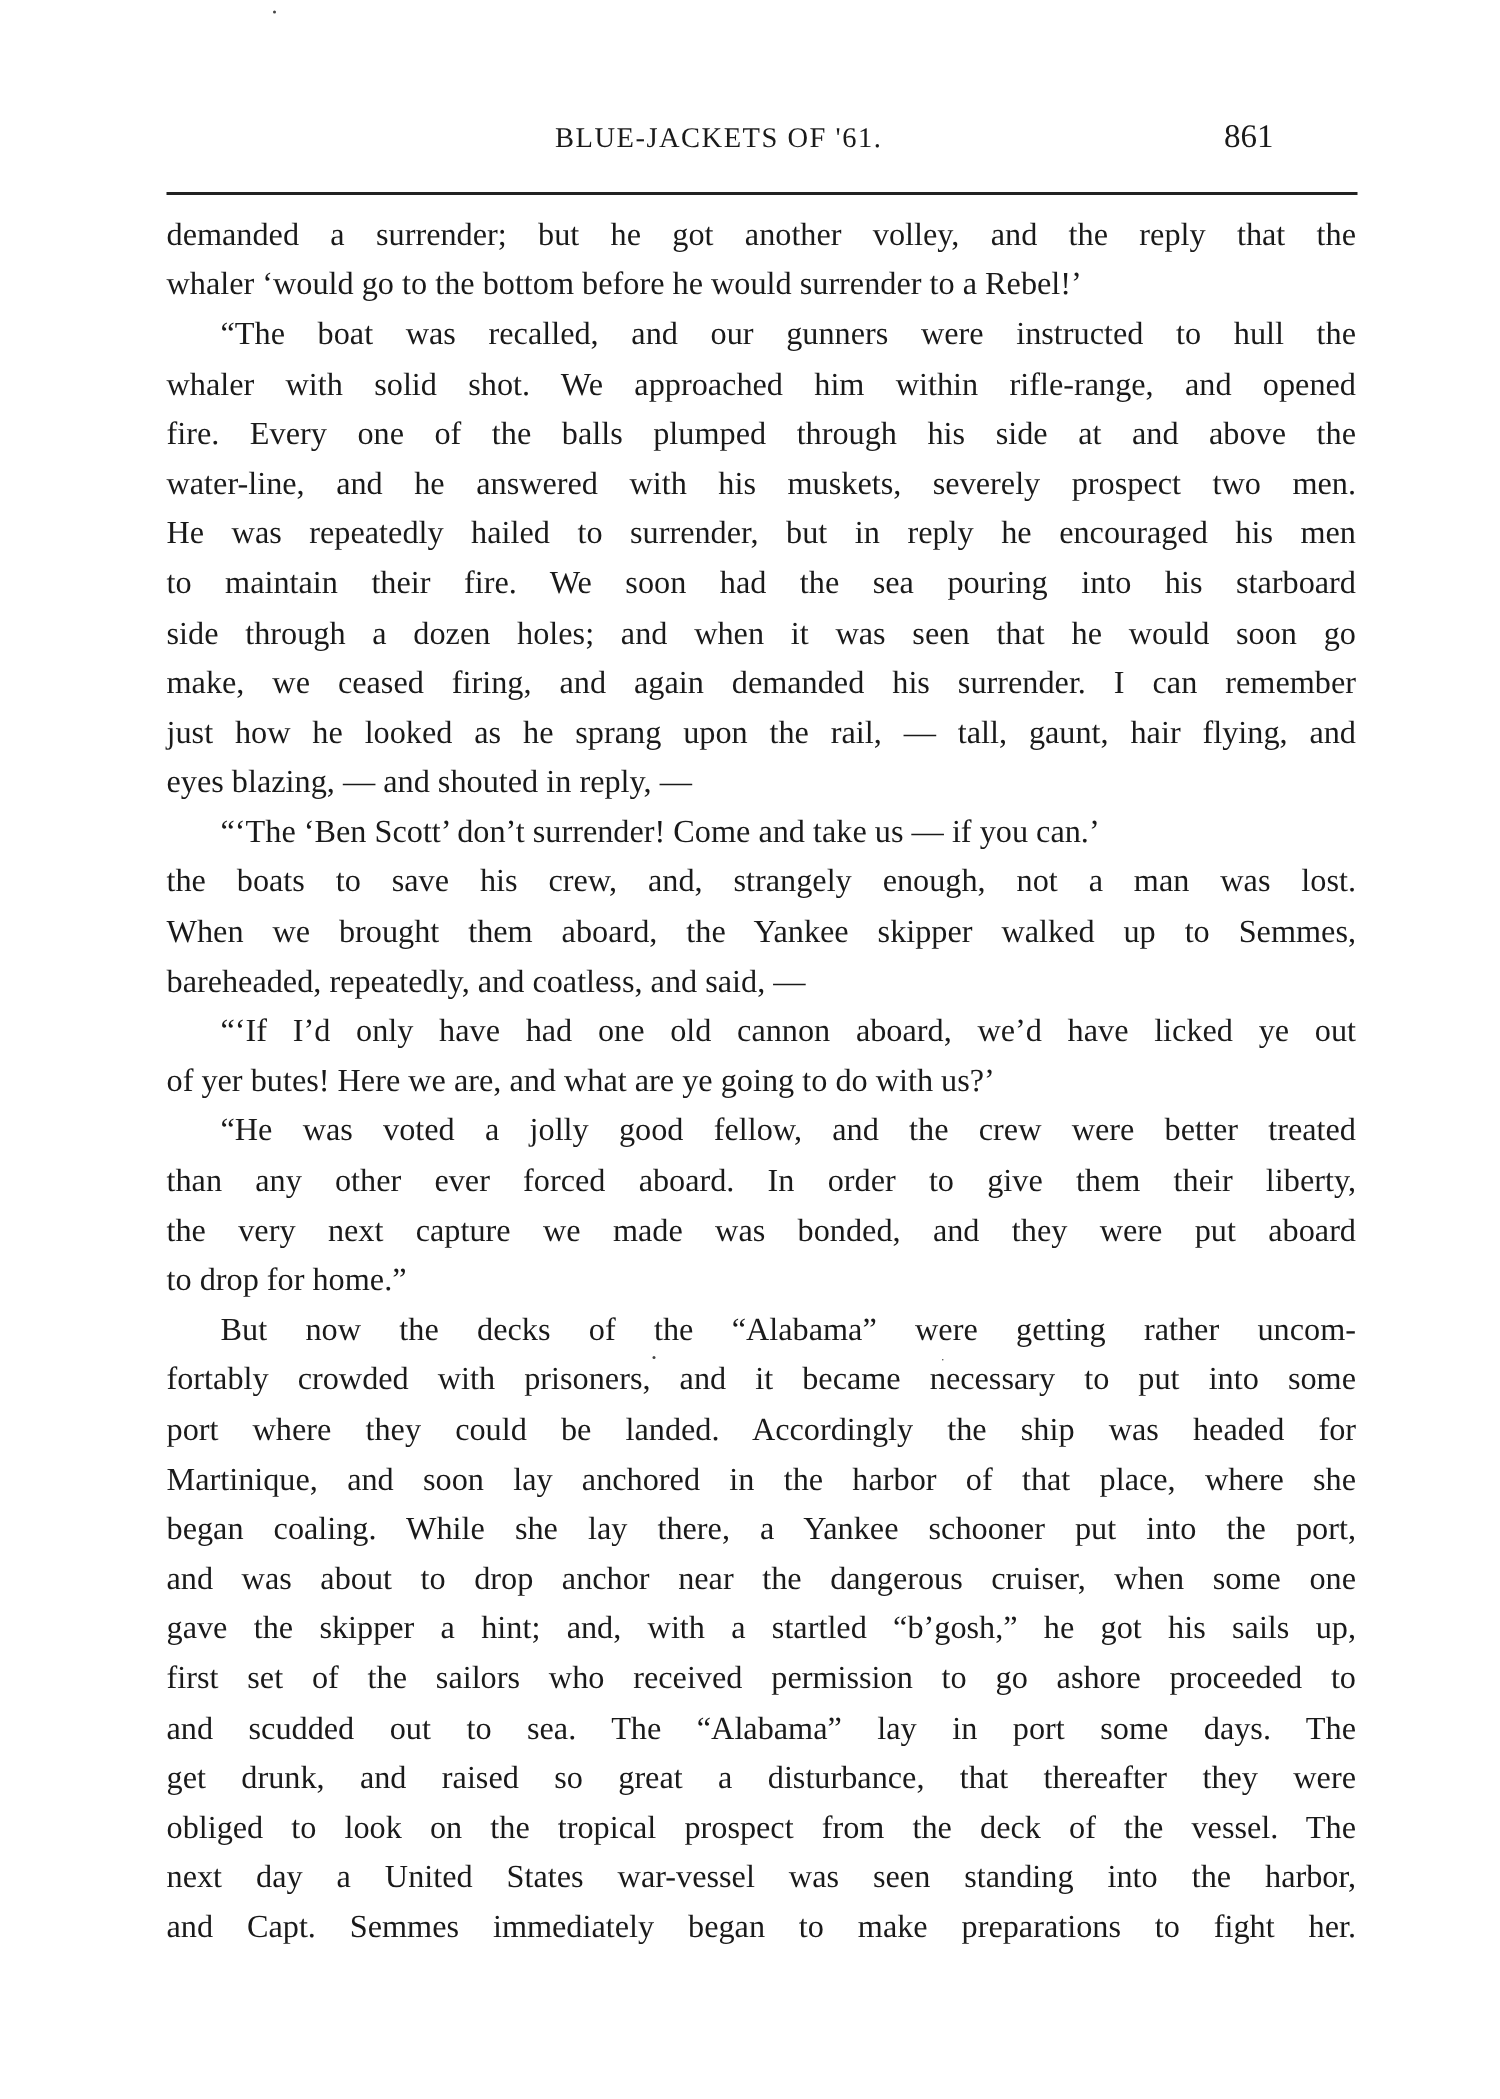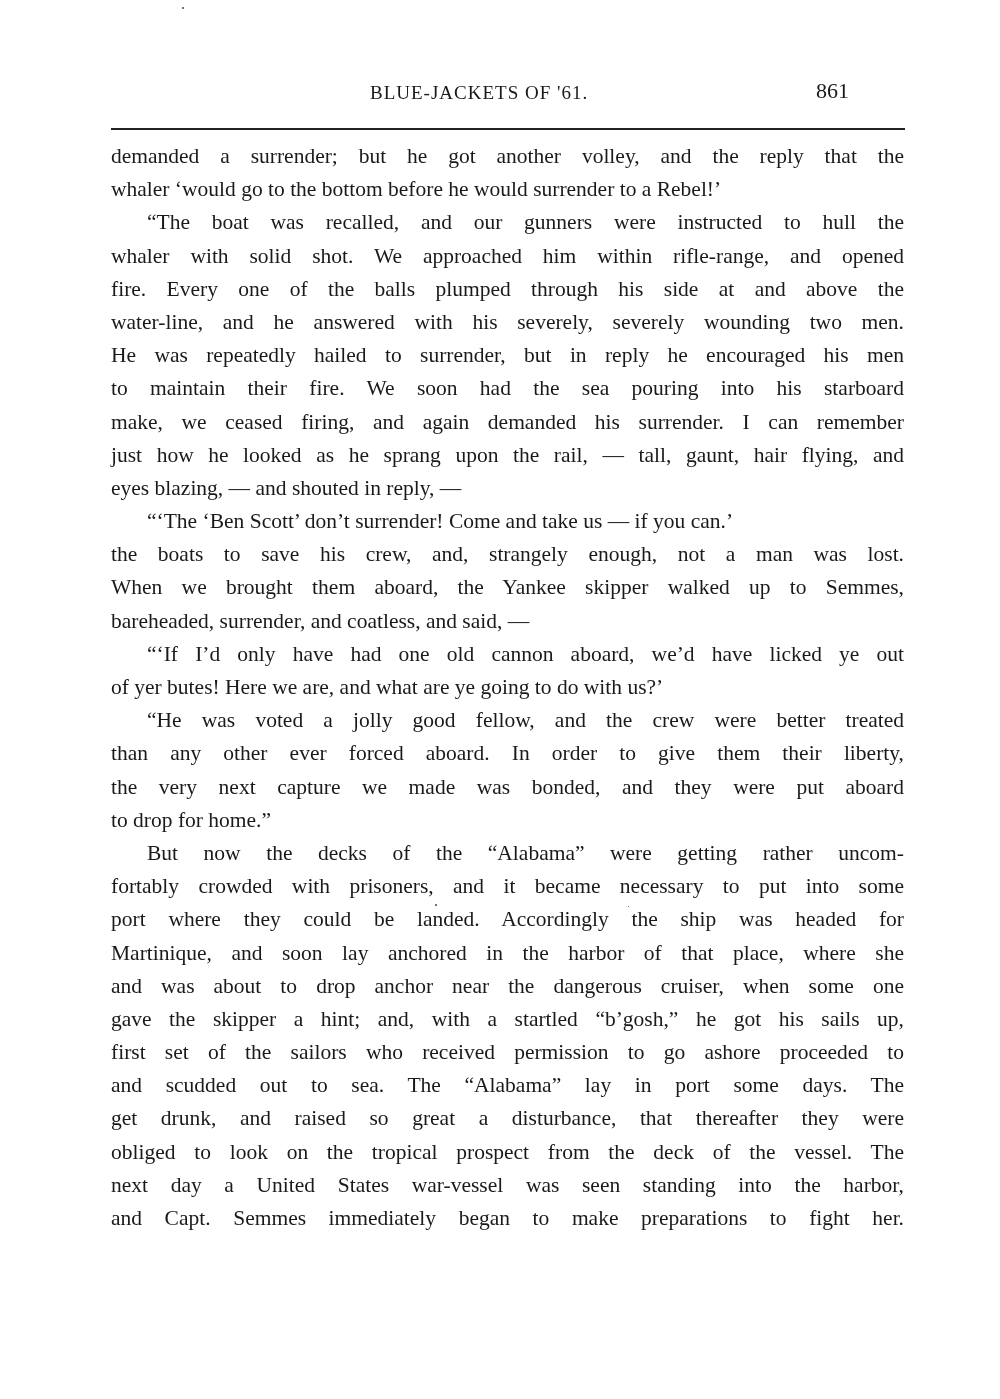--- a/index.html
+++ b/index.html
@@ -29,40 +29,42 @@
     <span class="speck" style="left:435px;top:904px;"></span>
     <span class="speck" style="left:628px;top:906px;width:1px;height:1px;"></span>
   </div>
 
   <div class="body-text" id="body-text">
       <span class="line">demanded a surrender; but he got another volley, and the reply that the</span>
       <span class="line last">whaler ‘would go to the bottom before he would surrender to a Rebel!’</span>
       <span class="line indent">“The boat was recalled, and our gunners were instructed to hull the</span>
       <span class="line">whaler with solid shot.  We approached him within rifle-range, and opened</span>
       <span class="line">fire.  Every one of the balls plumped through his side at and above the</span>
-      <span class="line">water-line, and he answered with his severely, severely wounding two men.</span>
+      <span class="line">water-line, and he answered with his muskets, severely prospect two men.</span>
       <span class="line">He was repeatedly hailed to surrender, but in reply he encouraged his men</span>
       <span class="line">to maintain their fire.  We soon had the sea pouring into his starboard</span>
+      <span class="line">side through a dozen holes; and when it was seen that he would soon go</span>
       <span class="line">make, we ceased firing, and again demanded his surrender.  I can remember</span>
       <span class="line">just how he looked as he sprang upon the rail, — tall, gaunt, hair flying, and</span>
       <span class="line last">eyes blazing, — and shouted in reply, —</span>
       <span class="line indent last">“‘The ‘Ben Scott’ don’t surrender!  Come and take us — if you can.’</span>
       <span class="line">the boats to save his crew, and, strangely enough, not a man was lost.</span>
       <span class="line">When we brought them aboard, the Yankee skipper walked up to Semmes,</span>
-      <span class="line last">bareheaded, surrender, and coatless, and said, —</span>
+      <span class="line last">bareheaded, repeatedly, and coatless, and said, —</span>
       <span class="line indent">“‘If I’d only have had one old cannon aboard, we’d have licked ye out</span>
       <span class="line last">of yer butes!  Here we are, and what are ye going to do with us?’</span>
       <span class="line indent">“He was voted a jolly good fellow, and the crew were better treated</span>
       <span class="line">than any other ever forced aboard.  In order to give them their liberty,</span>
       <span class="line">the very next capture we made was bonded, and they were put aboard</span>
       <span class="line last">to drop for home.”</span>
       <span class="line indent">But now the decks of the “Alabama” were getting rather uncom-</span>
       <span class="line">fortably crowded with prisoners, and it became necessary to put into some</span>
       <span class="line">port where they could be landed.  Accordingly the ship was headed for</span>
       <span class="line">Martinique, and soon lay anchored in the harbor of that place, where she</span>
+      <span class="line">began coaling.  While she lay there, a Yankee schooner put into the port,</span>
       <span class="line">and was about to drop anchor near the dangerous cruiser, when some one</span>
       <span class="line">gave the skipper a hint; and, with a startled “b’gosh,” he got his sails up,</span>
       <span class="line">first set of the sailors who received permission to go ashore proceeded to</span>
       <span class="line">and scudded out to sea.  The “Alabama” lay in port some days.  The</span>
       <span class="line">get drunk, and raised so great a disturbance, that thereafter they were</span>
       <span class="line">obliged to look on the tropical prospect from the deck of the vessel.  The</span>
       <span class="line">next day a United States war-vessel was seen standing into the harbor,</span>
       <span class="line">and Capt. Semmes immediately began to make preparations to fight her.</span>
     </div>
 </div>

